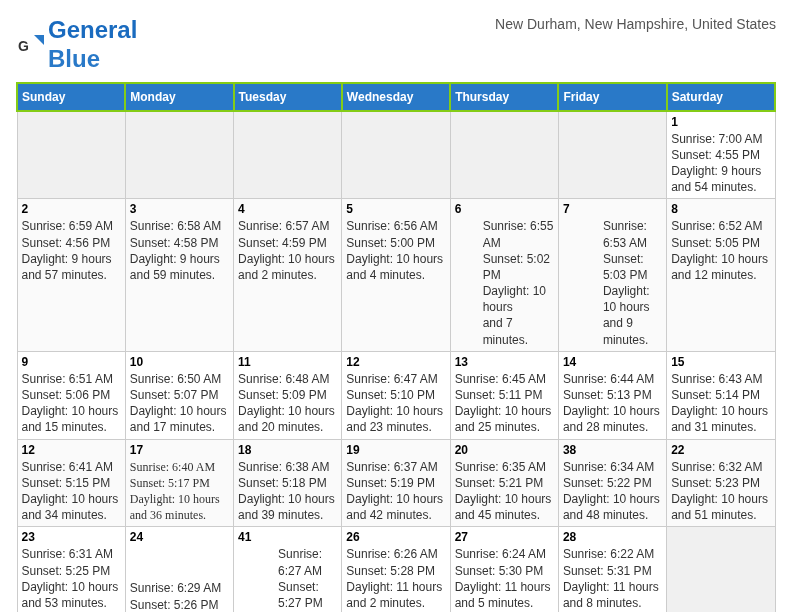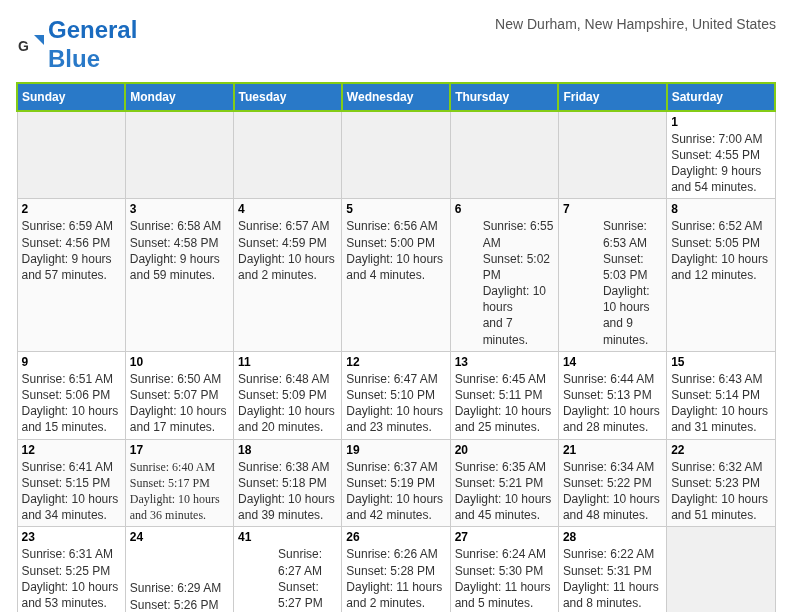--- a/index.html
+++ b/index.html
@@ -261,21 +261,21 @@
 and 42 minutes.</div>
         </td>
         <td>
           <div class="day-number">20</div>
           <div class="day-info" style="white-space: pre-line;">Sunrise: 6:35 AM
 Sunset: 5:21 PM
 Daylight: 10 hours
 and 45 minutes.</div>
         </td>
         <td>
-          <div class="day-number">21</div>
+          <div class="day-number">38</div>
           <div class="day-info" style="white-space: pre-line;">Sunrise: 6:34 AM
 Sunset: 5:22 PM
 Daylight: 10 hours
 and 48 minutes.</div>
         </td>
         <td>
           <div class="day-number">22</div>
           <div class="day-info" style="white-space: pre-line;">Sunrise: 6:32 AM
 Sunset: 5:23 PM
 Daylight: 10 hours

